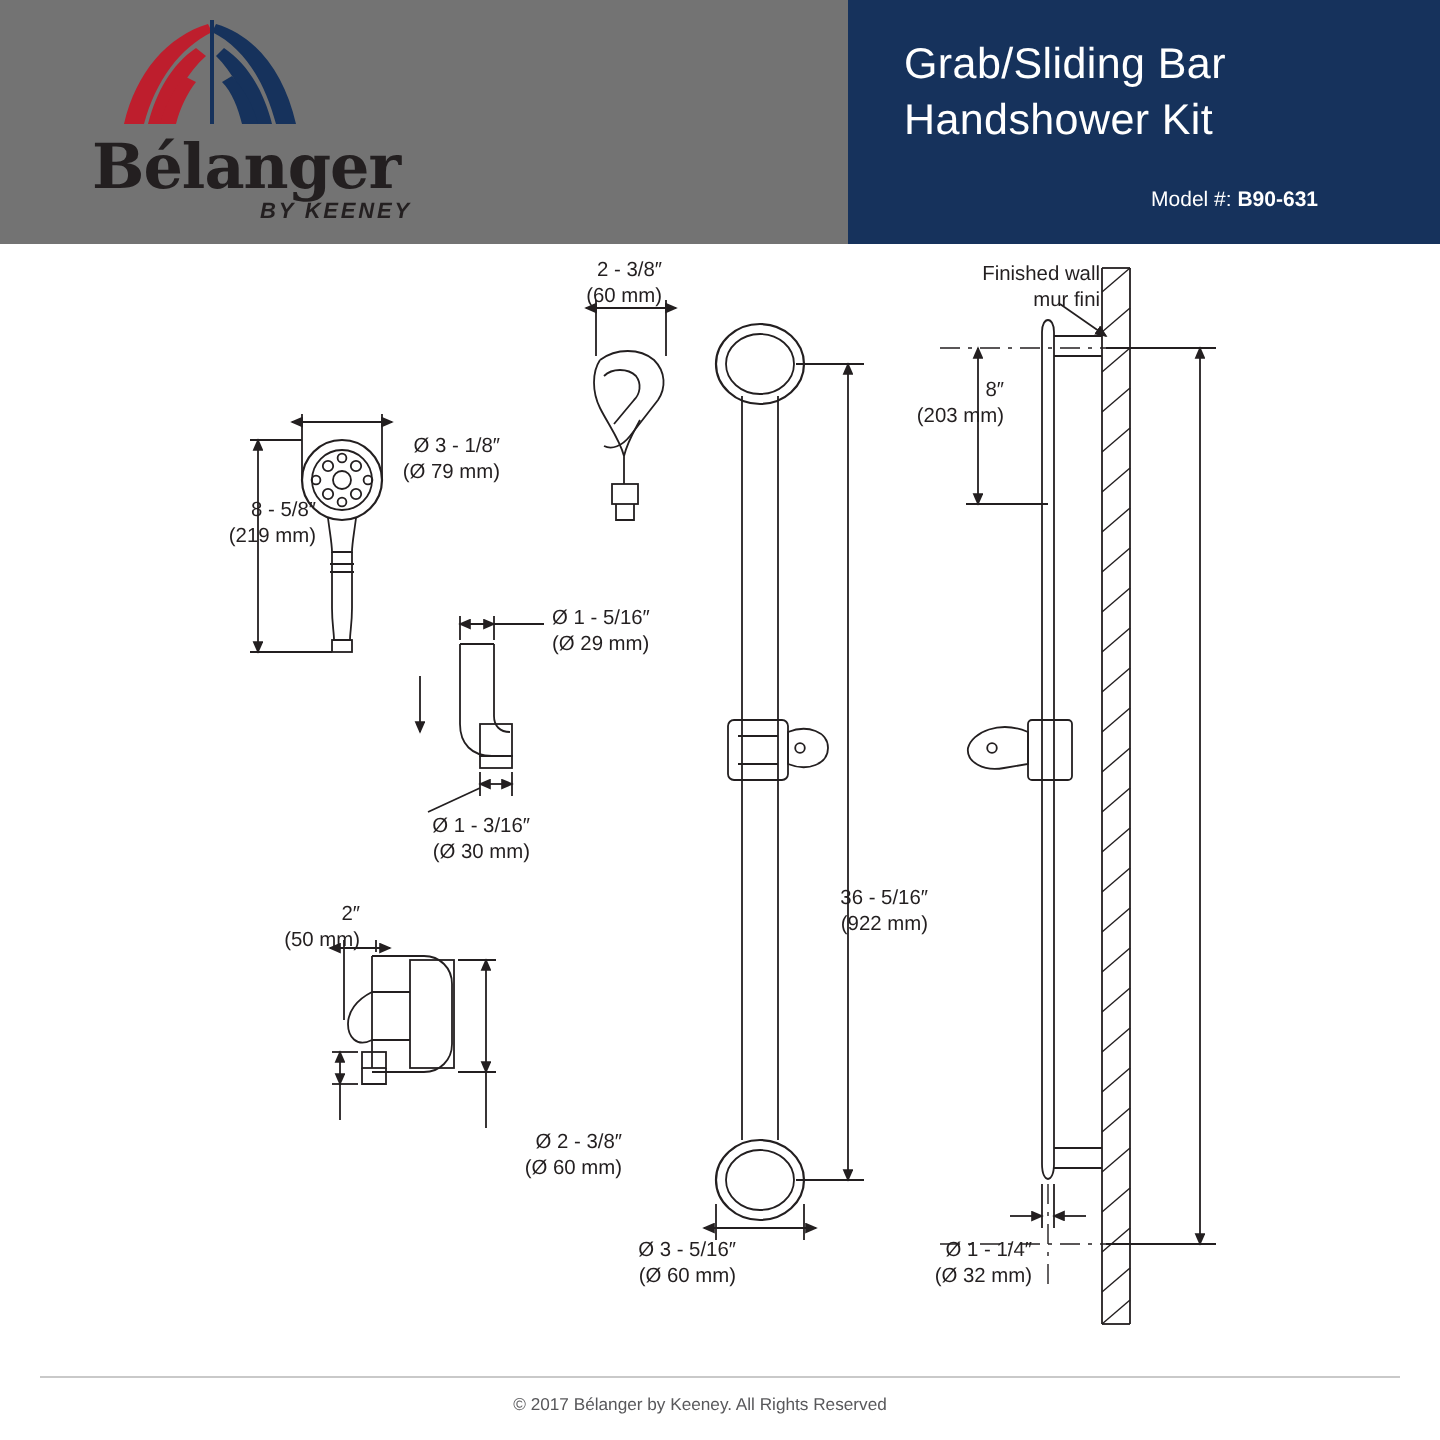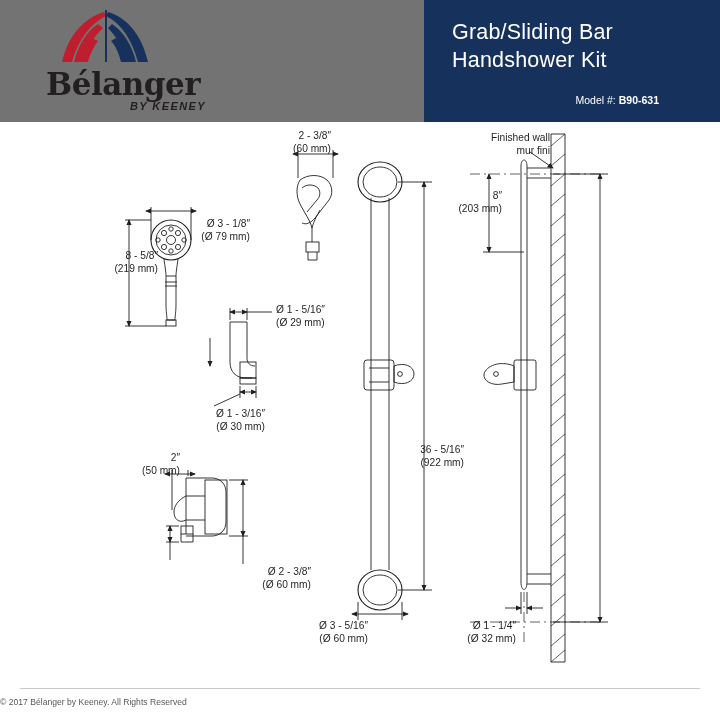--- a/index.html
+++ b/index.html
@@ -68,21 +68,21 @@
     text-align:right;
   }
   .lbl.left { text-align:left; }
 
   
   .footer-rule {
     position:absolute; top:688px; left:20px; width:680px; height:1px; background:#c9c9c9;
   }
   .footer-text {
     position:absolute; top:697px; left:0; width:700px;
-    text-align:left; font-size:8.6px; color:#58585b;
+    text-align:center; font-size:8.6px; color:#58585b;
   }
 </style>
 </head>
 <body>
 
 <div class="header">
   <div class="header-left">
 
     <svg class="logo-mark" viewBox="0 0 110 62">
 

